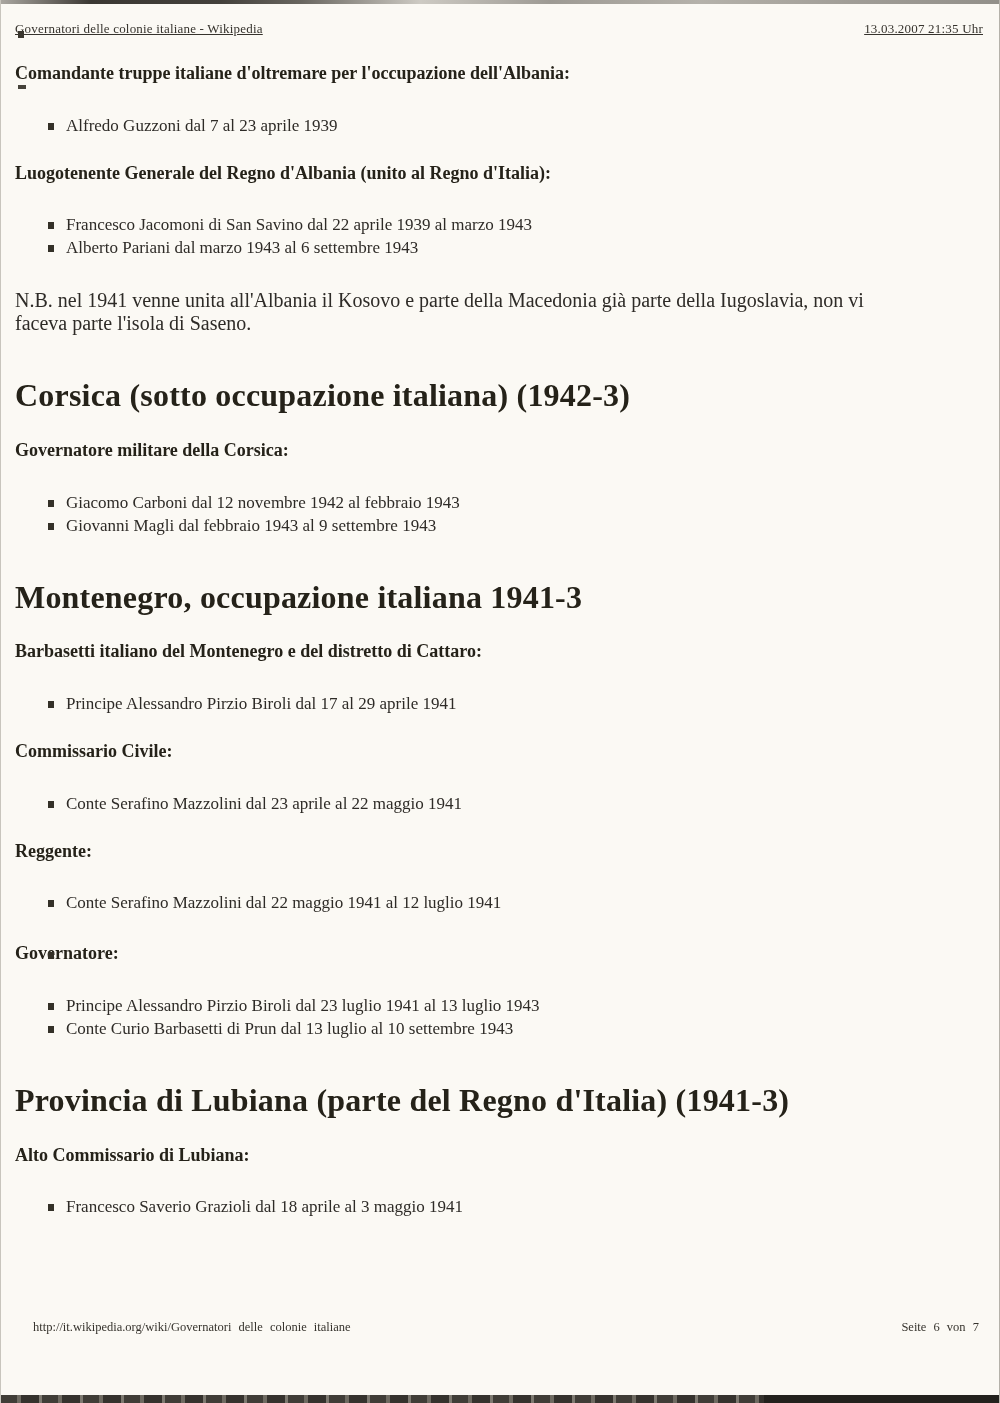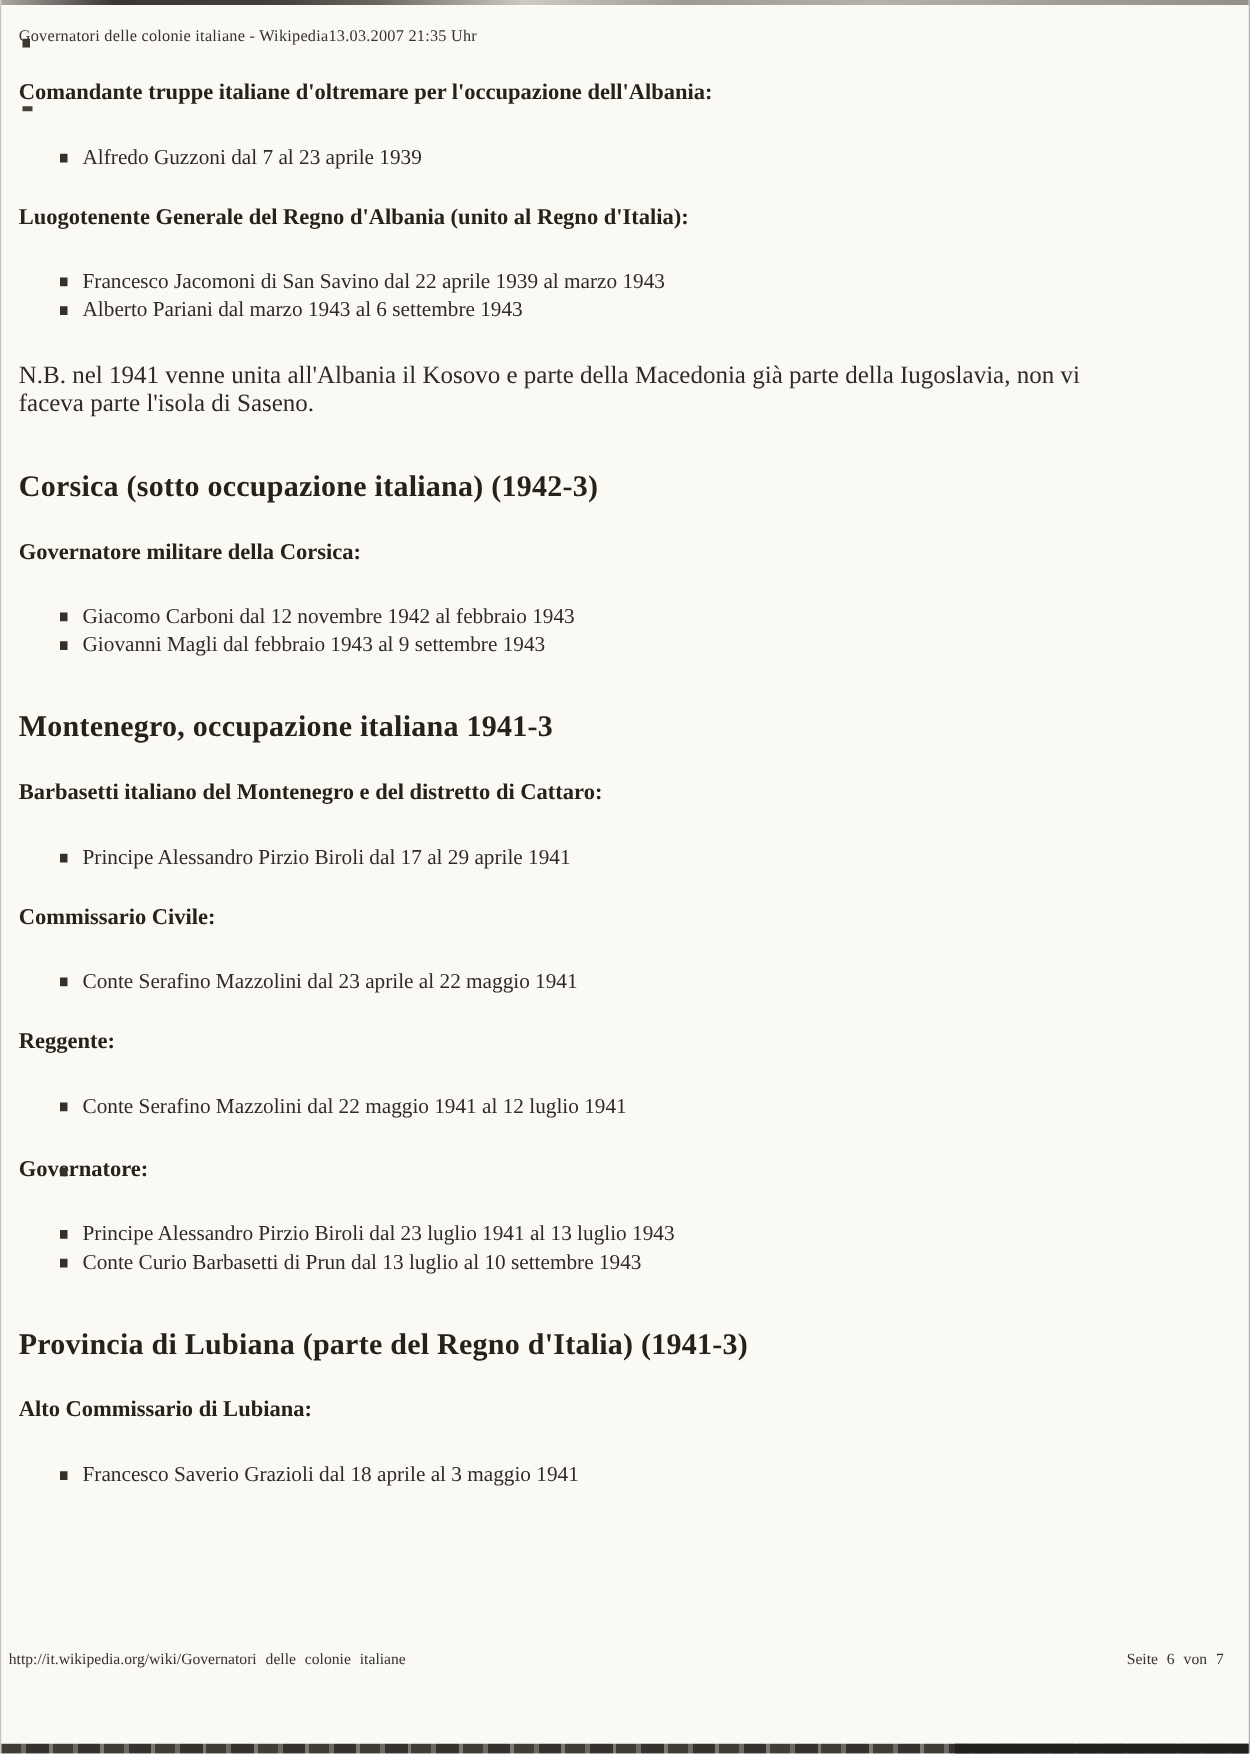--- a/index.html
+++ b/index.html
@@ -42,41 +42,42 @@
     position: absolute; left: 17px; top: 31px; width: 6px; height: 7px;
     background: #3a372f;
   }
   .ink-mark-2 {
     position: absolute; left: 17px; top: 85px; width: 8px; height: 4px;
     background: #45423a;
     box-shadow: -3px 4px 0 -2px #45423a;
   }
   
   .doc-header {
-    display: flex; 
+    display: flex; justify-content: space-between;
     padding: 21px 16px 0 14px;
     font-size: 13px; letter-spacing: .2px;
     color: #36332d;
+    text-decoration: underline;
   }
   .doc-footer {
     position: absolute; left: 0; right: 0; top: 1320px;
     display: flex; justify-content: space-between;
-    padding: 0 20px 0 6px;
+    padding: 0 20px 0 32px;
     font-size: 12.5px;
     color: #36332d;
     word-spacing: 4px;
   }
   
   .content {
     padding: 0 40px 0 14px;
     max-width: 950px;
     box-sizing: border-box;
   }
   .h1-block {
-    font-size: 24px; font-weight: bold; color: #252219;
+    font-size: 32px; font-weight: bold; color: #252219;
     margin: 42px 0 0 0; line-height: 1.15; letter-spacing: .2px;
   }
   .h3-block {
     font-size: 18px; font-weight: bold; color: #252219;
     margin: 26px 0 0 0; line-height: 1.2;
   }
   .para-block {
     font-size: 20px; margin: 30px 0 0 0; line-height: 23px;
     max-width: 915px;
   }

